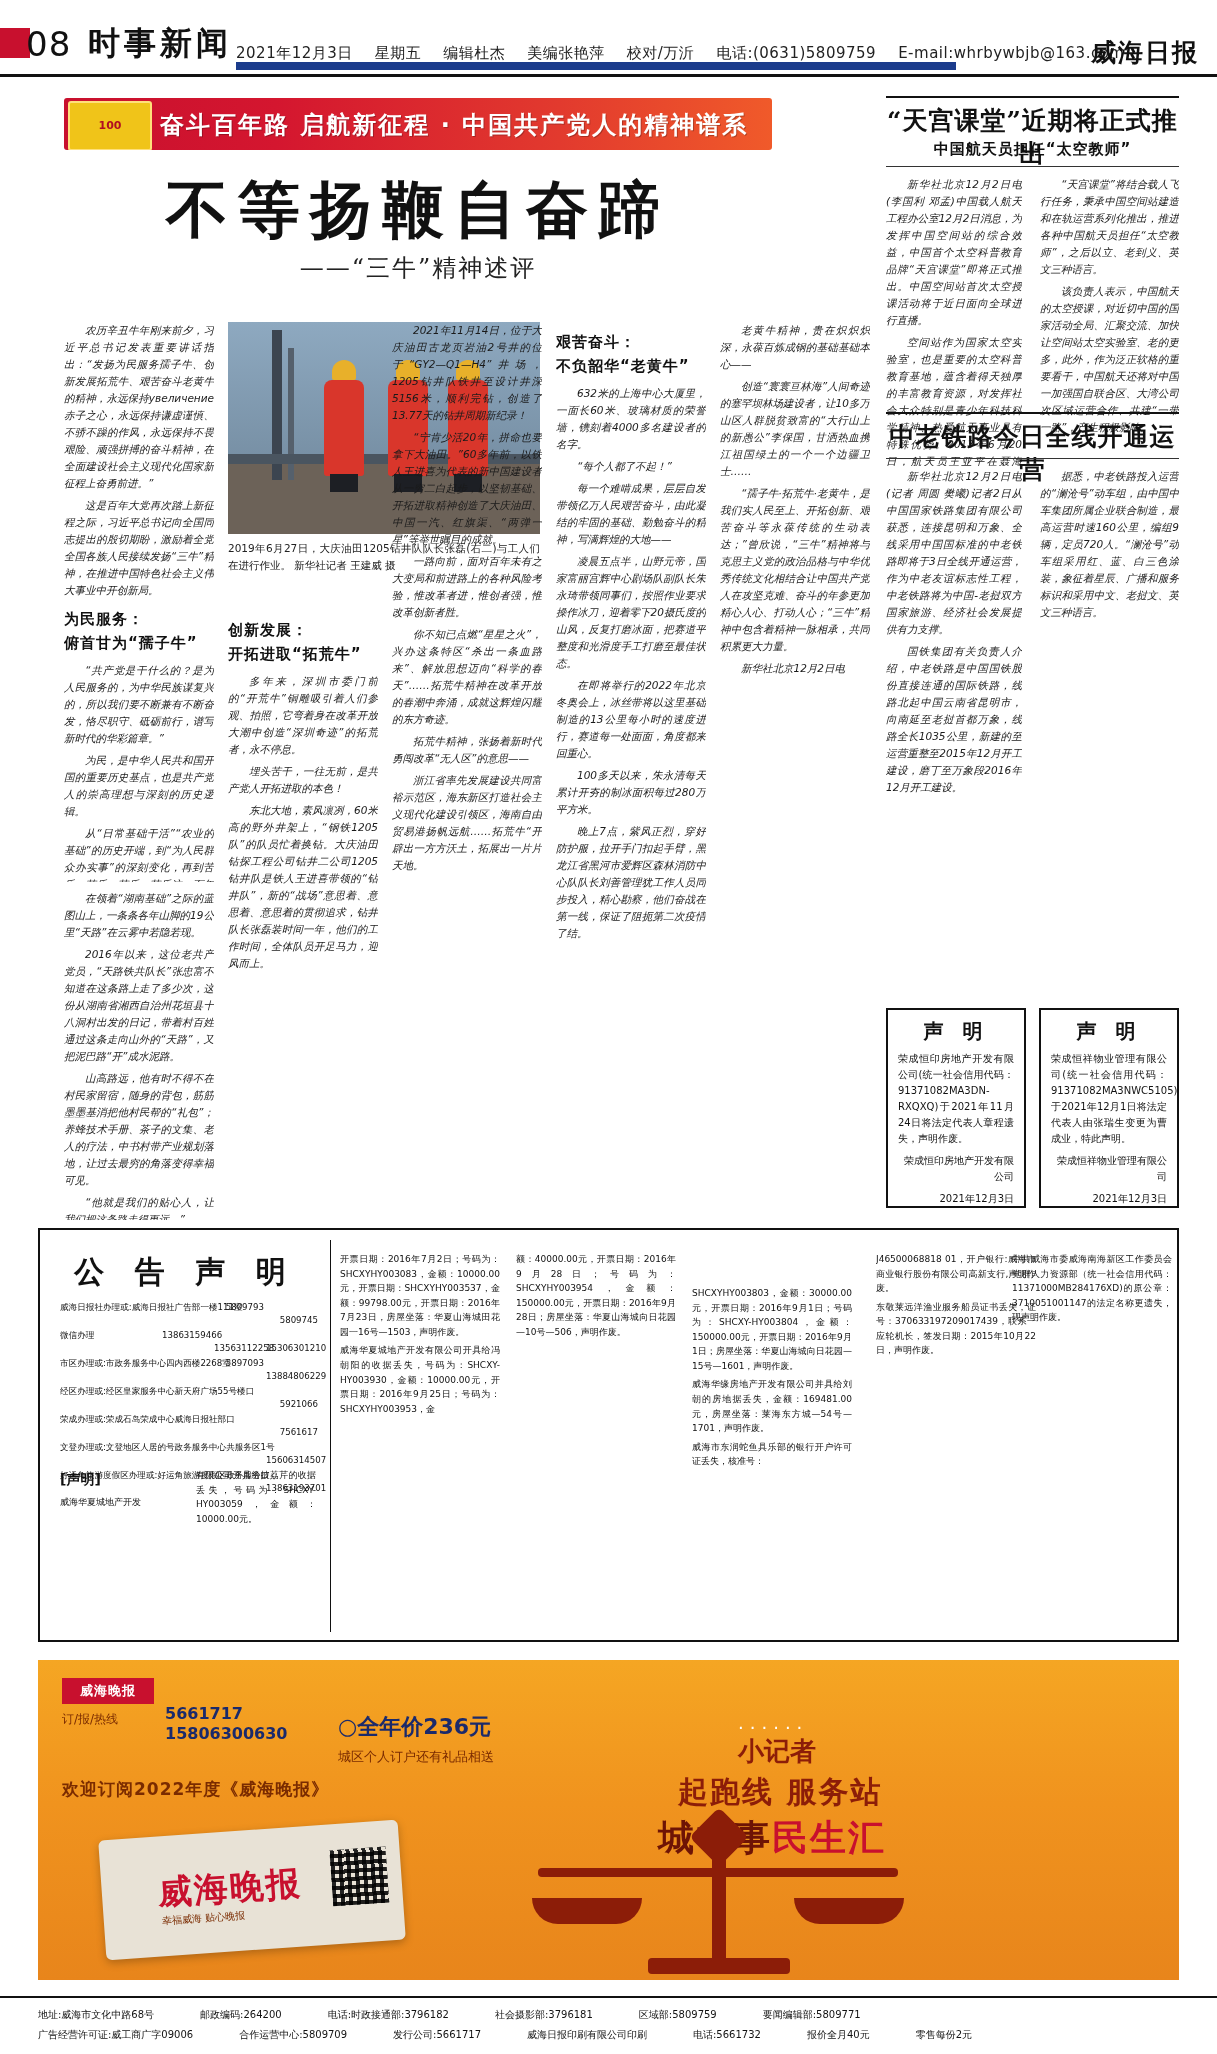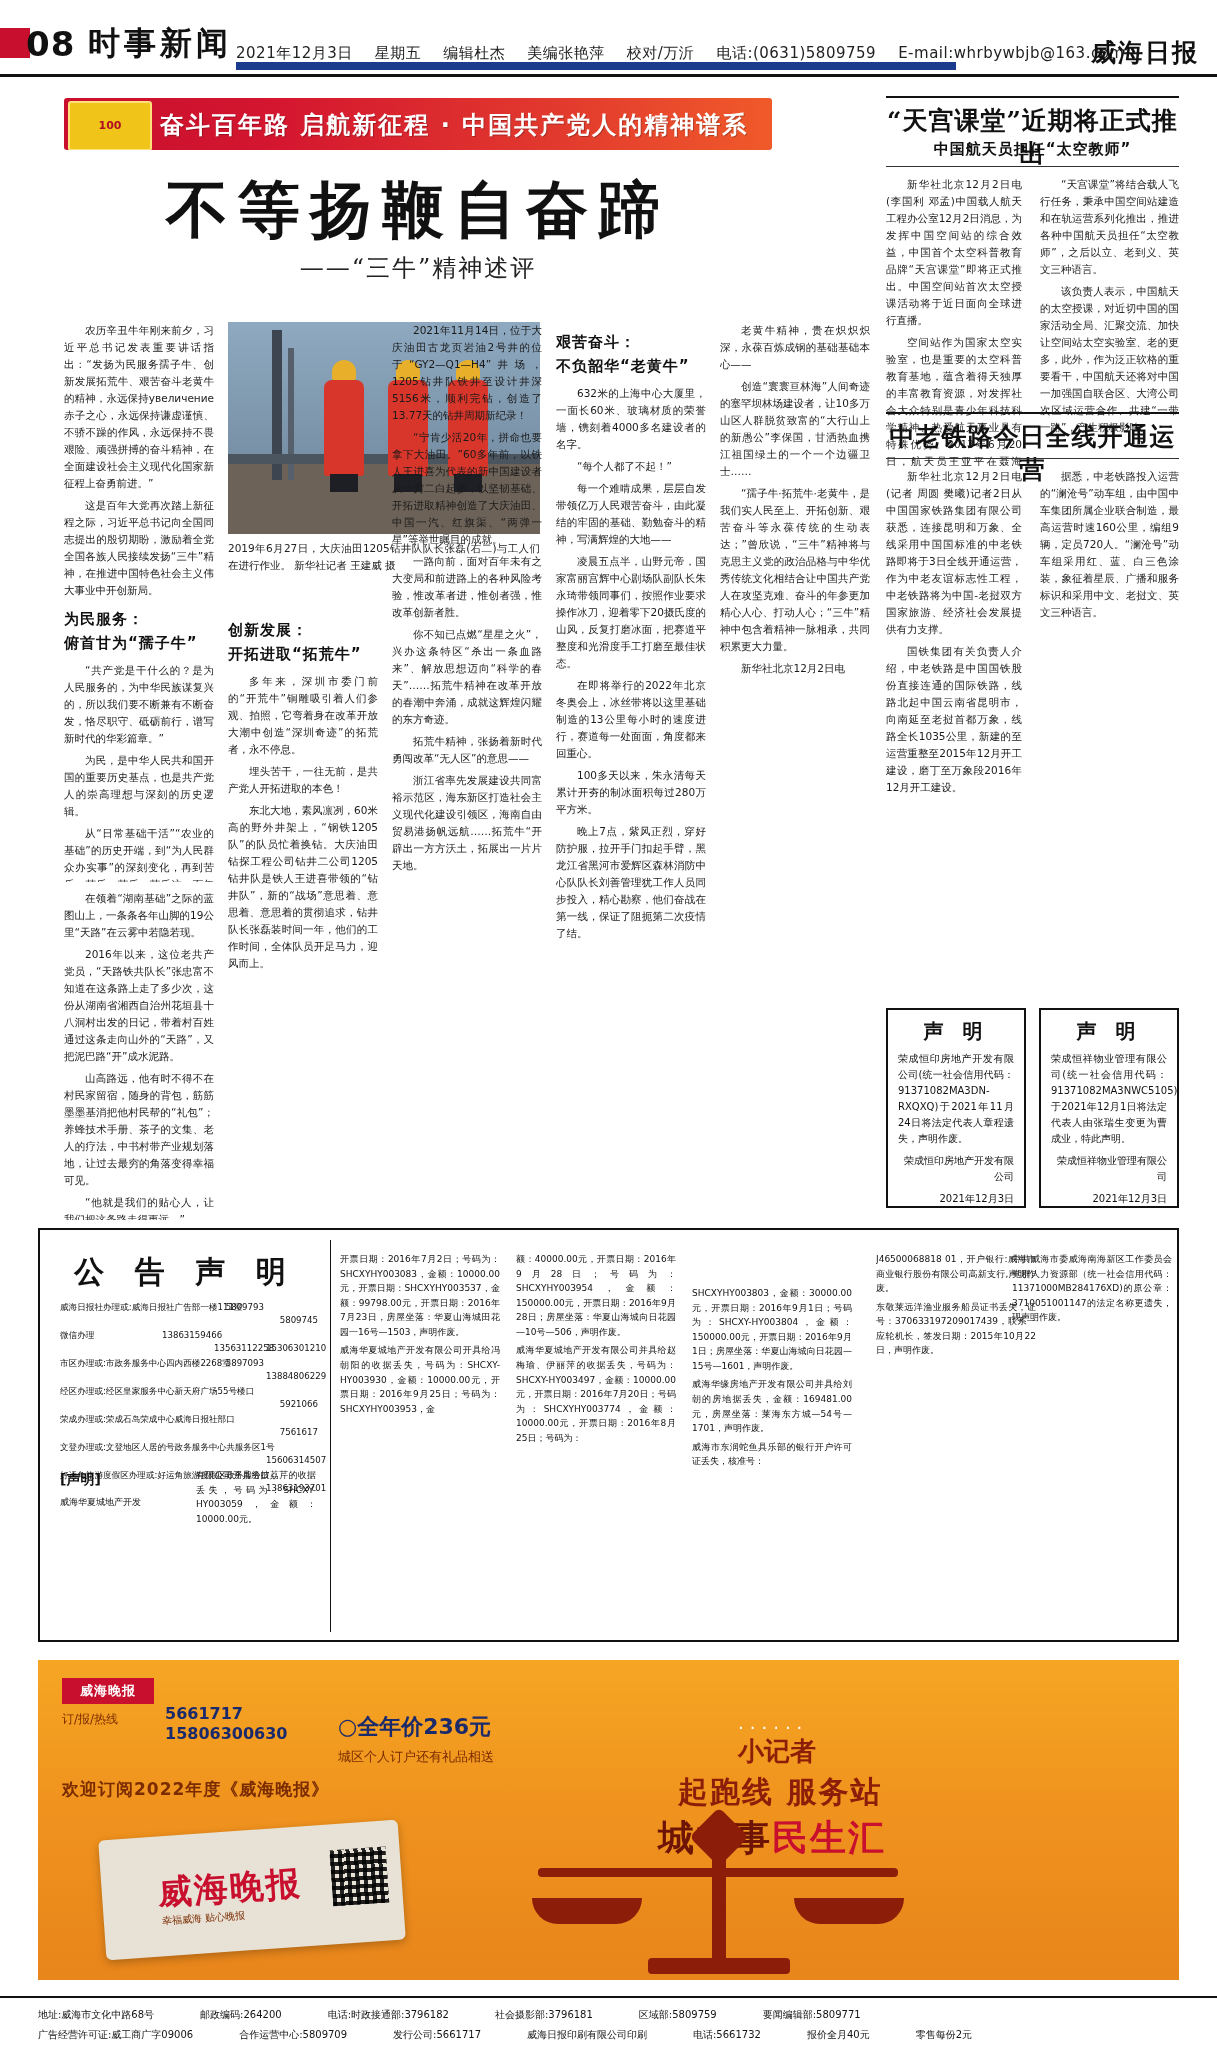--- a/index.html
+++ b/index.html
@@ -15,21 +15,21 @@
   .page { position:relative; width:1217px; height:2054px; }
 
   
   .masthead {
     position:absolute; left:0; top:0; width:1217px; height:78px;
     border-bottom:none;
   }
   .mh-redbar { position:absolute; left:0; top:28px; width:30px; height:30px; background:#c8102e; }
   .mh-pageno {
     position:absolute; left:26px; top:24px;
-    font-size:34px; font-weight:bold; color:#111; letter-spacing:1px;
+    font-size:34px; font-weight:normal; color:#111; letter-spacing:1px;
   }
   .mh-section {
     position:absolute; left:88px; top:22px;
     font-size:32px; font-weight:bold; letter-spacing:4px; color:#111;
   }
   .mh-meta {
     position:absolute; left:236px; top:44px;
     font-size:15px; color:#222; letter-spacing:.5px;
     white-space:nowrap;
   }
@@ -98,21 +98,21 @@
     font-size:10.5px; line-height:1.6; color:#222; text-align:justify;
   }
 
   
   .col {
     position:absolute;
     font-size:10.5px; line-height:1.62; color:#1a1a1a;
     text-align:justify;
     font-family:"DejaVu Sans","Liberation Sans",sans-serif;
   }
-  .col p { margin:0 0 5px 0; text-indent:2em; }
+  .col p { margin:0 0 5px 0; text-indent:2em;font-style:italic; }
   .col h4 {
     margin:8px 0 6px 0; font-size:15px; font-weight:bold; letter-spacing:1px;
     text-indent:0; color:#111;
   }
   .col .sig { text-align:right; text-indent:0; margin-top:4px; }
 
   .cL1 { left:64px;  top:322px; width:150px; }
 
   
   .rt-title {
@@ -405,21 +405,20 @@
   </div>
 
   <div class="vline" style="left:330px; top:1240px; height:392px;"></div>
   <div class="notice-col ncB" style="height:380px; overflow:hidden;">
     <p>开票日期：2016年7月2日；号码为：SHCXYHY003083，金额：10000.00元，开票日期：SHCXYHY003537，金额：99798.00元，开票日期：2016年7月23日，房屋坐落：华夏山海城田花园一16号—1503，声明作废。</p>
     <p>威海华夏城地产开发有限公司开具给冯朝阳的收据丢失，号码为：SHCXY-HY003930，金额：10000.00元，开票日期：2016年9月25日；号码为：SHCXYHY003953，金</p>
   </div>
 
   <div class="notice-col ncC" style="height:380px; overflow:hidden;">
     <p>额：40000.00元，开票日期：2016年9月28日；号码为：SHCXYHY003954，金额：150000.00元，开票日期：2016年9月28日；房屋坐落：华夏山海城向日花园—10号—506，声明作废。</p>
-    <p>威海华夏城地产开发有限公司并具给赵梅瑜、伊丽萍的收据丢失，号码为：SHCXY-HY003497，金额：10000.00元，开票日期：2016年7月20日；号码为：SHCXYHY003774，金额：10000.00元，开票日期：2016年8月25日；号码为：</p>
   </div>
 
   <div class="notice-col ncD" style="height:380px; overflow:hidden;">
     <p>SHCXYHY003803，金额：30000.00元，开票日期：2016年9月1日；号码为：SHCXY-HY003804，金额：150000.00元，开票日期：2016年9月1日；房屋坐落：华夏山海城向日花园—15号—1601，声明作废。</p>
     <p>威海华缘房地产开发有限公司并具给刘朝的房地据丢失，金额：169481.00元，房屋坐落：莱海东方城—54号—1701，声明作废。</p>
     <p>威海市东润蛇鱼具乐部的银行开户许可证丢失，核准号：</p>
   </div>
 
   <div class="notice-col" style="left:876px; top:1252px; width:160px; height:380px; overflow:hidden;">
     <p>J46500068818 01，开户银行:威海市商业银行股份有限公司高新支行,声明作废。</p>

